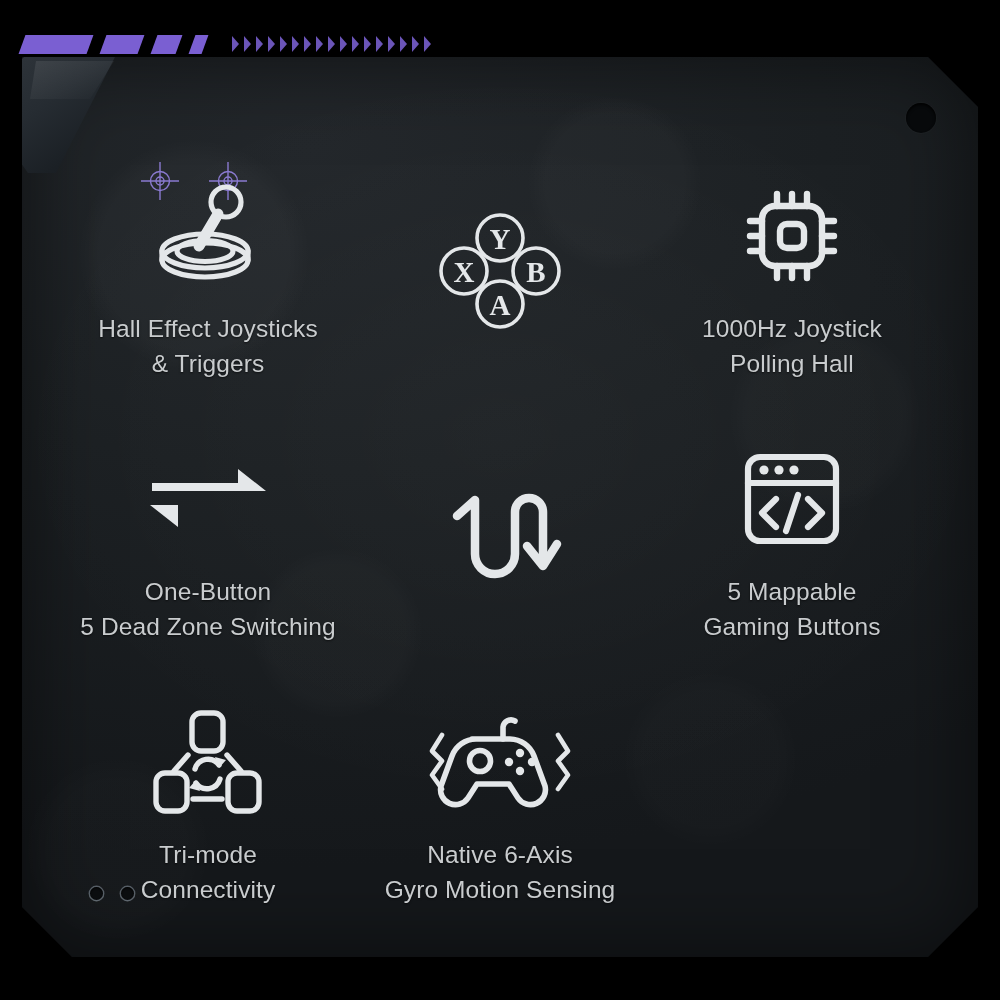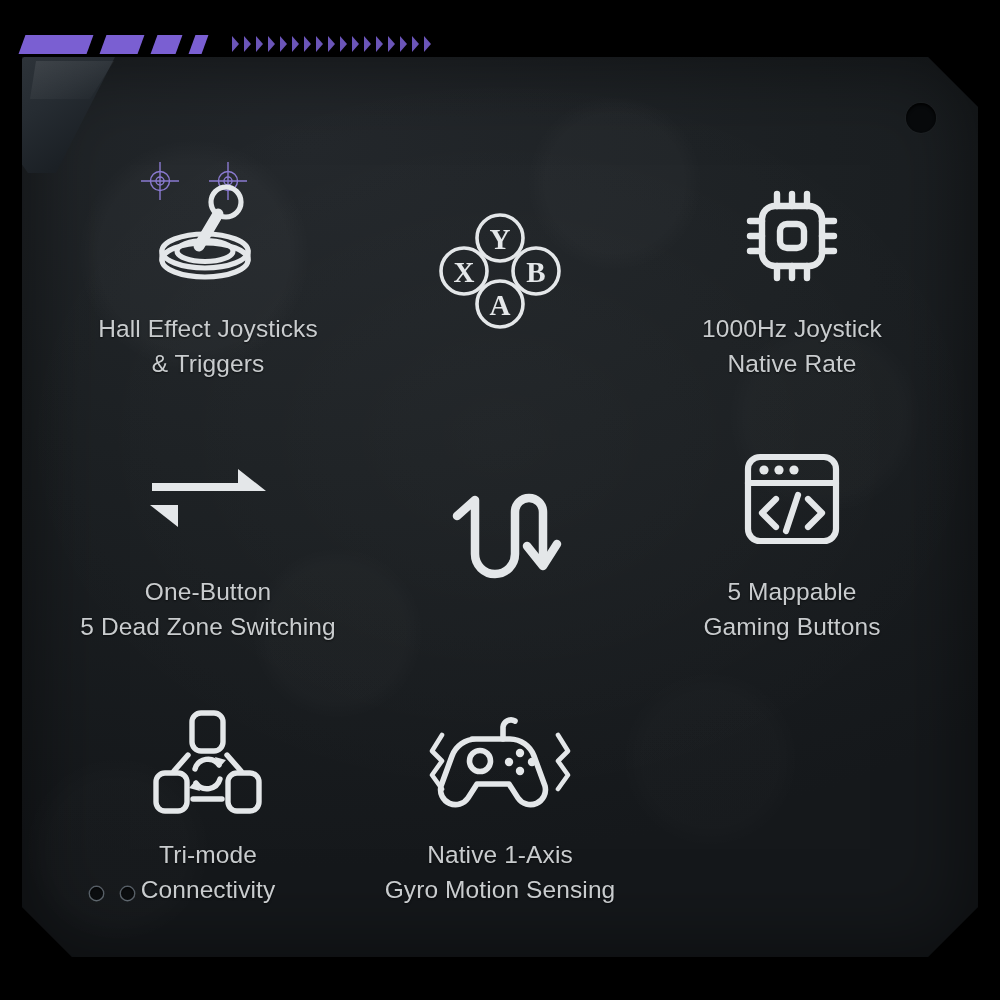--- a/index.html
+++ b/index.html
@@ -261,21 +261,21 @@
               <rect x="22" y="22" width="60" height="60" rx="13"></rect>
               <rect x="40" y="40" width="24" height="24" rx="7"></rect>
               <path d="M37 22 V10 M52 22 V10 M67 22 V10"></path>
               <path d="M37 82 V94 M52 82 V94 M67 82 V94"></path>
               <path d="M22 37 H10 M22 52 H10 M22 67 H10"></path>
               <path d="M82 37 H94 M82 52 H94 M82 67 H94"></path>
             </g>
           </svg>
         </div>
         <div class="cell-label">1000Hz Joystick
-Native Rate</div>
+Polling Hall</div>
       </div>
 
       <div class="cell">
         <div class="icon-wrap">
           <svg width="124" height="76" viewBox="0 0 124 76">
             <g fill="#e4e7e9">
               <path d="M6 22 H92 V8 L120 30 H6 Z"></path>
               <path d="M118 46 H32 V68 L4 46 H118 Z" transform="translate(0,-2)"></path>
             </g>
           </svg>
@@ -353,19 +353,19 @@
               <circle cx="108" cy="51" r="4.2"></circle>
               <circle cx="96" cy="60" r="4.2"></circle>
               <circle cx="85" cy="51" r="4.2"></circle>
             </g>
             <g fill="none" stroke="#e4e7e9" stroke-width="4.6" stroke-linecap="round" stroke-linejoin="round">
               <path d="M18 24 L8 40 L18 50 L8 64 L18 78"></path>
               <path d="M134 24 L144 40 L134 50 L144 64 L134 78"></path>
             </g>
           </svg>
         </div>
-        <div class="cell-label">Native 1-Axis
+        <div class="cell-label">Native 6-Axis
 Gyro Motion Sensing</div>
       </div>
 
     </div>
   </div>
 </div>
 
 </body></html>

